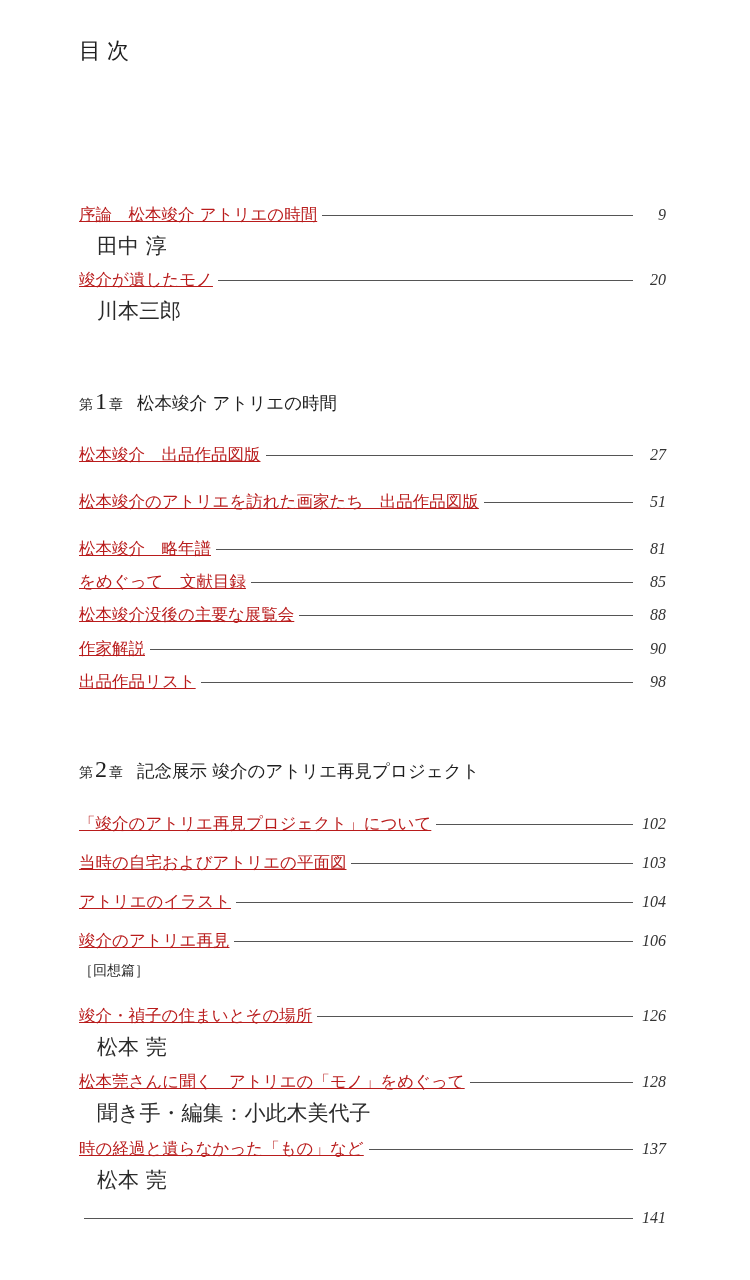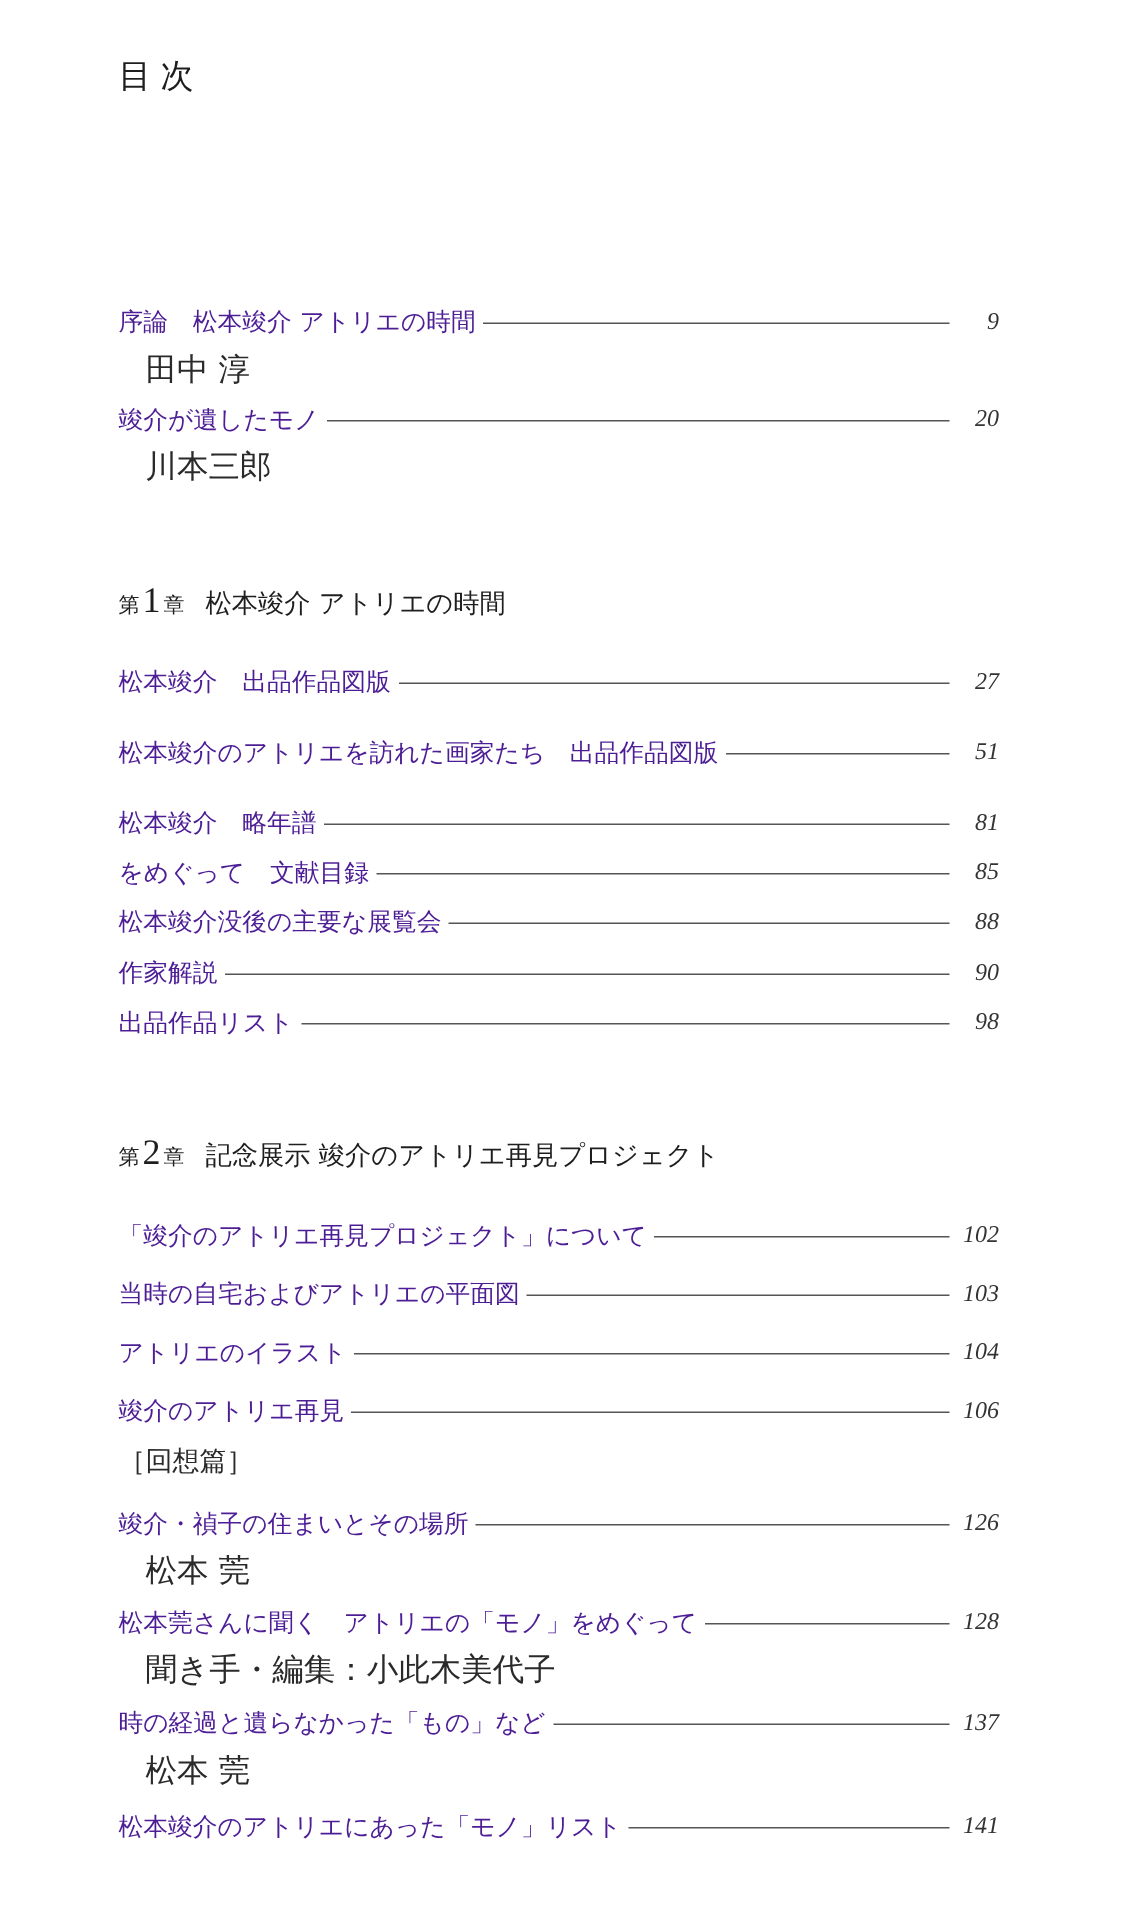--- a/index.html
+++ b/index.html
@@ -9,37 +9,37 @@
       position: relative; overflow: hidden;
     }
     .page-title {
       position: absolute; left: 79px; top: 36px;
       font-size: 22px; letter-spacing: 6px; color: #1e1e1e;
     }
     .row {
       position: absolute; left: 79px; width: 587px;
       display: flex; align-items: center; height: 24px;
     }
-    .row .label { font-size: 16.5px; white-space: nowrap; color: #4c1d95; }
+    .row .label { font-size: 16.5px; white-space: nowrap; color: #b91c1c; text-decoration: underline; }
     .row .leader { flex: 1; height: 1px; background: #555; margin: 0 7px 0 5px; }
     .row .pg {
       font-family: "Liberation Serif", serif; font-style: italic;
       font-size: 16px; color: #333; min-width: 26px; text-align: right;
     }
     .author {
       position: absolute; left: 97px; font-size: 21px; color: #2a2a2a; height: 22px;
     }
     .chapter {
       position: absolute; left: 79px; font-size: 17.5px; color: #1e1e1e;
       white-space: nowrap; display: flex; align-items: baseline;
     }
     .chapter .pre, .chapter .post { font-size: 14px; }
     .chapter .num { font-size: 24px; margin: 0 2px; font-family: "Liberation Serif", serif; }
     .chapter .title { margin-left: 14px; }
-    .plain { position: absolute; left: 79px; font-size: 18px; color: #2a2a2a; }
+    .plain { position: absolute; left: 79px; font-size: 14px; color: #2a2a2a; }
   </style>
 </head>
 <body>
 
 <div class="page-title">目次</div>
 
 <div class="row" style="top:203px">
   <span class="label">序論　松本竣介 アトリエの時間</span>
   <span class="leader"></span>
   <span class="pg">9</span>
@@ -141,16 +141,15 @@
 <div class="author" style="top:1099px">聞き手・編集：小此木美代子</div>
 
 <div class="row" style="top:1137px">
   <span class="label">時の経過と遺らなかった「もの」など</span>
   <span class="leader"></span>
   <span class="pg">137</span>
 </div>
 <div class="author" style="top:1166px">松本 莞</div>
 
 <div class="row" style="top:1206px">
-  <span class="label">松本竣介のアトリエにあった「モノ」リスト</span>
   <span class="leader"></span>
   <span class="pg">141</span>
 </div>
 
 </body></html>

